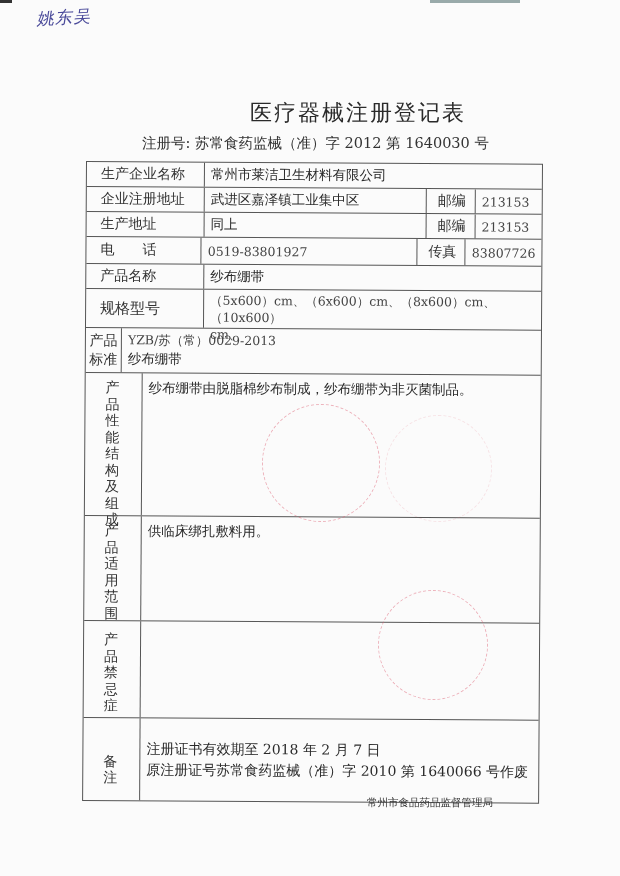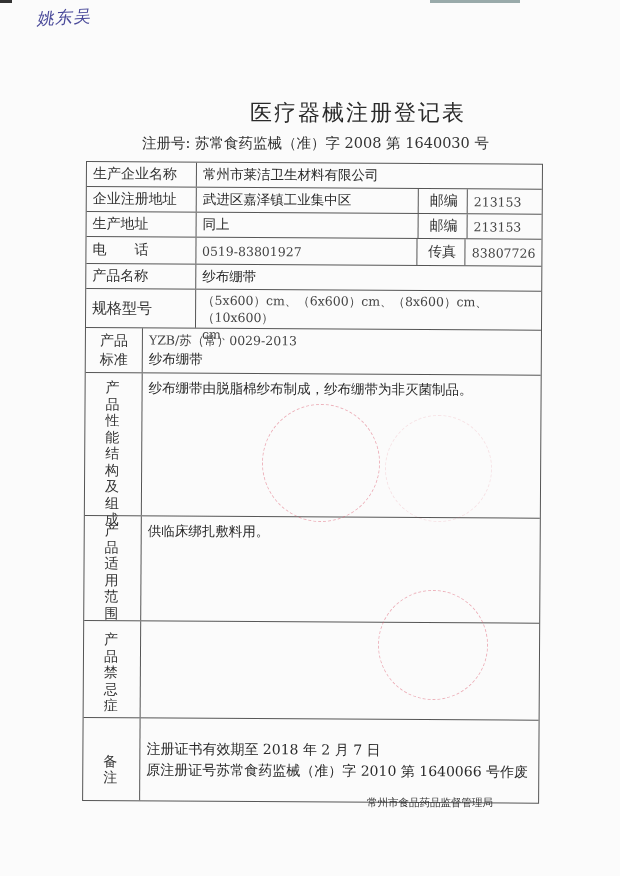--- a/index.html
+++ b/index.html
@@ -15,42 +15,42 @@
     font-size:22px; letter-spacing:2px; color:#2a2a2a; font-family:"DejaVu Sans", sans-serif;margin-left:48px; }
   .regno { position:absolute; left:142px; top:134px; font-size:14.5px; color:#333; }
   .table { position:absolute; left:86px; top:161px; width:455px; border:1px solid #555;
     transform:rotate(0.35deg); transform-origin:left top; }
   .row { display:flex; border-top:1px solid #555; position:relative; }
   .row:first-child { border-top:none; }
   .cell { border-left:1px solid #555; padding:0 6px; font-size:13.5px; display:flex; align-items:center;
     box-sizing:border-box; }
   .cell:first-child { border-left:none; }
   .lab { color:#333; font-family:"DejaVu Sans", sans-serif; font-size:14px; }
-  .w1 { width:109px; }
+  .w1 { width:109px;margin-left:8px; }
   .w2 { width:222px; }
   .w3 { width:49px; justify-content:center;padding-left:8px; }
   .w4 { flex:1; }
   .mono { font-family:"DejaVu Serif", serif; font-size:12.5px; color:#444; }
-  .vlab { width:56px; flex-direction:column; justify-content:flex-start; padding:4px 0; align-items:center;
+  .vlab { width:35px; flex-direction:column; justify-content:flex-start; padding:4px 0; align-items:center;
     font-family:"DejaVu Sans", sans-serif; font-size:14px; line-height:16.5px; color:#333; }
   .vlab.center { justify-content:center; }
   .content { flex:1; flex-direction:column; align-items:flex-start; justify-content:flex-start; padding:4px 6px; line-height:20px; }
   .stamp { position:absolute; border-radius:50%; border:1.5px dashed rgba(220,90,110,0.45); pointer-events:none; }
   .issuer { position:absolute; left:367px; top:796px; font-size:10.5px; color:#333; font-family:"DejaVu Sans", sans-serif; }
 </style>
 </head>
 <body>
 
 <div class="topstrip"></div>
 <div class="signature">姚东吴</div>
 
 <div class="title">医疗器械注册登记表</div>
 <div class="regno">
   <span>注册号:</span>
-  <span>苏常食药监械（准）字 2008 第 1640030 号</span>
+  <span>苏常食药监械（准）字 2012 第 1640030 号</span>
 </div>
 
 <div class="table">
 
   <div class="row" style="height:24px">
     <div class="cell w1 lab">生产企业名称</div>
     <div class="cell w4">常州市莱洁卫生材料有限公司</div>
   </div>
 
   <div class="row" style="height:24px">

